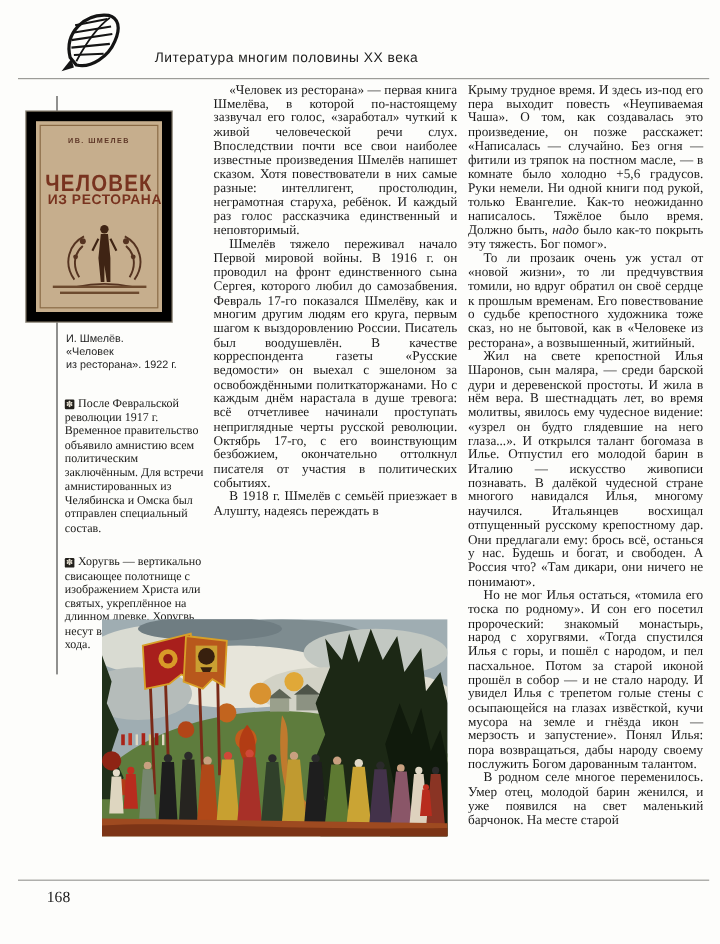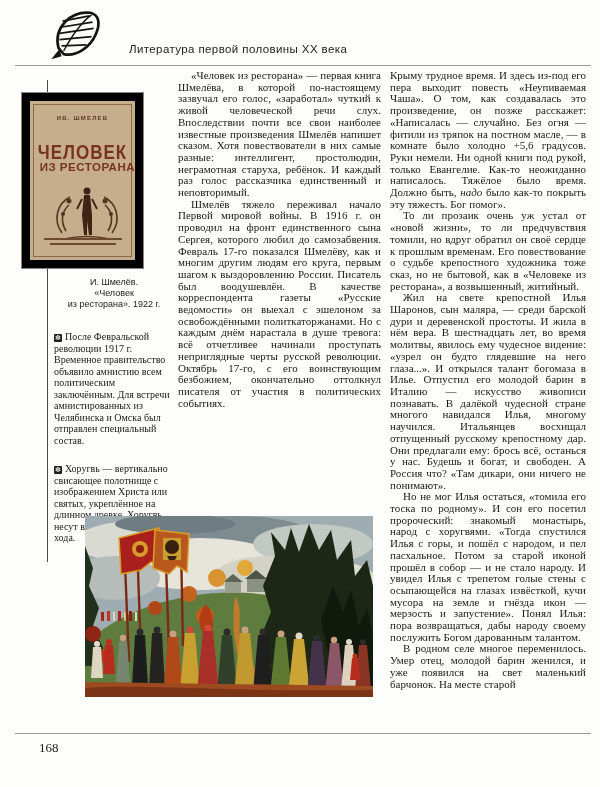--- a/index.html
+++ b/index.html
@@ -17,21 +17,21 @@
   .cover{position:absolute;left:22px;top:93px;width:121px;height:175px;background:#c6ae8d;border:8px solid #000000;box-sizing:border-box;z-index:2;box-shadow:0 0 0 1px #8a8478;}
   .cover-inner{position:absolute;inset:3px;border:1px solid #8a6b46;}
   .cover-author{position:absolute;top:14px;width:100%;text-align:center;font-size:6px;letter-spacing:1.2px;color:#5d3626;font-weight:bold;font-family:"Liberation Sans",sans-serif;}
   .cover-t1{position:absolute;top:42px;width:100%;text-align:center;font-size:17px;font-weight:bold;letter-spacing:1px;color:#78331f;font-family:"Liberation Sans",sans-serif;transform:scaleY(1.15);}
   .cover-t2{position:absolute;top:60px;width:100%;text-align:right;font-size:11.5px;font-weight:bold;letter-spacing:.5px;color:#78331f;font-family:"Liberation Sans",sans-serif;}
   .cover-art{position:absolute;left:12px;top:80px;width:90px;height:62px;}
   .cover-bars{position:absolute;bottom:12px;left:0;width:100%;}
   .cover-bars div{height:2px;background:#6d4a2e;margin:3px auto;}
   .cb1{width:78px;} .cb2{width:66px;}
 
-  .cover-caption{position:absolute;left:55px;top:277px;width:118px;font-family:"Liberation Sans",sans-serif;font-size:9px;line-height:11px;color:#1c1c1c;text-align:center;}
+  .cover-caption{position:absolute;left:55px;top:277px;width:118px;font-family:"Liberation Sans",sans-serif;font-size:9px;line-height:11px;color:#1c1c1c;}
 
   
   .notes{position:absolute;left:54px;top:331px;width:119px;}
   .margin-note{font-size:10px;line-height:11.5px;color:#20201e;margin-bottom:17px;text-align:left;}
   .note-bullet{display:inline-block;width:8px;height:8px;background:#22201c;color:#e8e2d4;font-size:7px;line-height:8px;text-align:center;vertical-align:baseline;margin-right:3px;border-radius:1px;}
 
   
   .col{position:absolute;top:70px;}
   #col1{left:178px;width:203px;}
   #col2{left:390px;width:196px;}
@@ -52,21 +52,21 @@
 <div id="page">
 
   <div class="hdr-icon">
     <svg viewBox="0 0 60 55" width="62" height="58">
       <path d="M14,40 C9,20 26,4 45,6 C53,8 55,16 50,27 C45,39 31,49 19,46 Z" fill="none" stroke="#141414" stroke-width="2.6"></path>
       <path d="M18,14 L44,9 M16,20 L47,15 M15,26 L48,21 M15,32 L46,29 M17,38 L41,37" stroke="#141414" stroke-width="1.7"></path>
       <path d="M19,43 C26,30 35,16 46,8" stroke="#141414" stroke-width="1.4" fill="none"></path>
       <path d="M15,41 L7,51 L17,48 Z" fill="#141414"></path>
     </svg>
   </div>
-  <div class="hdr-title">Литература первой половины XX века</div>
+  <div class="hdr-title">Литература многим половины XX века</div>
   <div class="rule-h" id="rule-top"></div>
 
   <div class="vrule"></div>
 
   <div class="cover">
     <div class="cover-inner"></div>
     <div class="cover-author">ИВ. ШМЕЛЕВ</div>
     <div class="cover-t1">ЧЕЛОВЕК</div>
     <div class="cover-t2">ИЗ РЕСТОРАНА</div>
     <div class="cover-art">
@@ -96,20 +96,21 @@
     </div>
 
   <div class="notes">
       <div class="margin-note"><span class="note-bullet">✽</span><span>После Февральской революции 1917 г. Временное правительство объявило амнистию всем политическим заключённым. Для встречи амнистированных из Челябинска и Омска был отправлен специальный состав.</span></div>
       <div class="margin-note"><span class="note-bullet">✽</span><span>Хоругвь — вертикально свисающее полотнище с изображением Христа или святых, укреплённое на длинном древке. Хоругвь несут во время крестного хода.</span></div>
     </div>
 
   <div class="col" id="col1">
       <p class="body-p"><span>«Человек из ресторана» — первая книга Шмелёва, в которой по-настоящему зазвучал его голос, «заработал» чуткий к живой человеческой речи слух. Впоследствии почти все свои наиболее известные произведения Шмелёв напишет сказом. Хотя повествователи в них самые разные: интеллигент, простолюдин, неграмотная старуха, ребёнок. И каждый раз голос рассказчика единственный и неповторимый.</span></p>
       <p class="body-p"><span>Шмелёв тяжело переживал начало Первой мировой войны. В 1916 г. он проводил на фронт единственного сына Сергея, которого любил до самозабвения. Февраль 17-го показался Шмелёву, как и многим другим людям его круга, первым шагом к выздоровлению России. Писатель был воодушевлён. В качестве корреспондента газеты «Русские ведомости» он выехал с эшелоном за освобождёнными политкаторжанами. Но с каждым днём нарастала в душе тревога: всё отчетливее начинали проступать неприглядные черты русской революции. Октябрь 17-го, с его воинствующим безбожием, окончательно оттолкнул писателя от участия в политических событиях.</span></p>
+      <p class="body-p"><span>В 1918 г. Шмелёв с семьёй приезжает в Алушту, надеясь переждать в</span></p>
     </div>
   <div class="col" id="col2">
       <p class="body-p noindent"><span>Крыму трудное время. И здесь из-под его пера выходит повесть «Неупиваемая Чаша». О том, как создавалась это произведение, он позже расскажет: «Написалась — случайно. Без огня — фитили из тряпок на постном масле, — в комнате было холодно +5,6 градусов. Руки немели. Ни одной книги под рукой, только Евангелие. Как-то неожиданно написалось. Тяжёлое было время. Должно быть, </span><i>надо</i><span> было как-то покрыть эту тяжесть. Бог помог».</span></p>
       <p class="body-p"><span>То ли прозаик очень уж устал от «новой жизни», то ли предчувствия томили, но вдруг обратил он своё сердце к прошлым временам. Его повествование о судьбе крепостного художника тоже сказ, но не бытовой, как в «Человеке из ресторана», а возвышенный, житийный.</span></p>
       <p class="body-p"><span>Жил на свете крепостной Илья Шаронов, сын маляра, — среди барской дури и деревенской простоты. И жила в нём вера. В шестнадцать лет, во время молитвы, явилось ему чудесное видение: «узрел он будто глядевшие на него глаза...». И открылся талант богомаза в Илье. Отпустил его молодой барин в Италию — искусство живописи познавать. В далёкой чудесной стране многого навидался Илья, многому научился. Итальянцев восхищал отпущенный русскому крепостному дар. Они предлагали ему: брось всё, останься у нас. Будешь и богат, и свободен. А Россия что? «Там дикари, они ничего не понимают».</span></p>
       <p class="body-p"><span>Но не мог Илья остаться, «томила его тоска по родному». И сон его посетил пророческий: знакомый монастырь, народ с хоругвями. «Тогда спустился Илья с горы, и пошёл с народом, и пел пасхальное. Потом за старой иконой прошёл в собор — и не стало народу. И увидел Илья с трепетом голые стены с осыпающейся на глазах извёсткой, кучи мусора на земле и гнёзда икон — мерзость и запустение». Понял Илья: пора возвращаться, дабы народу своему послужить Богом дарованным талантом.</span></p>
       <p class="body-p"><span>В родном селе многое переменилось. Умер отец, молодой барин женился, и уже появился на свет маленький барчонок. На месте старой</span></p>
     </div>
 
   <div class="painting">

